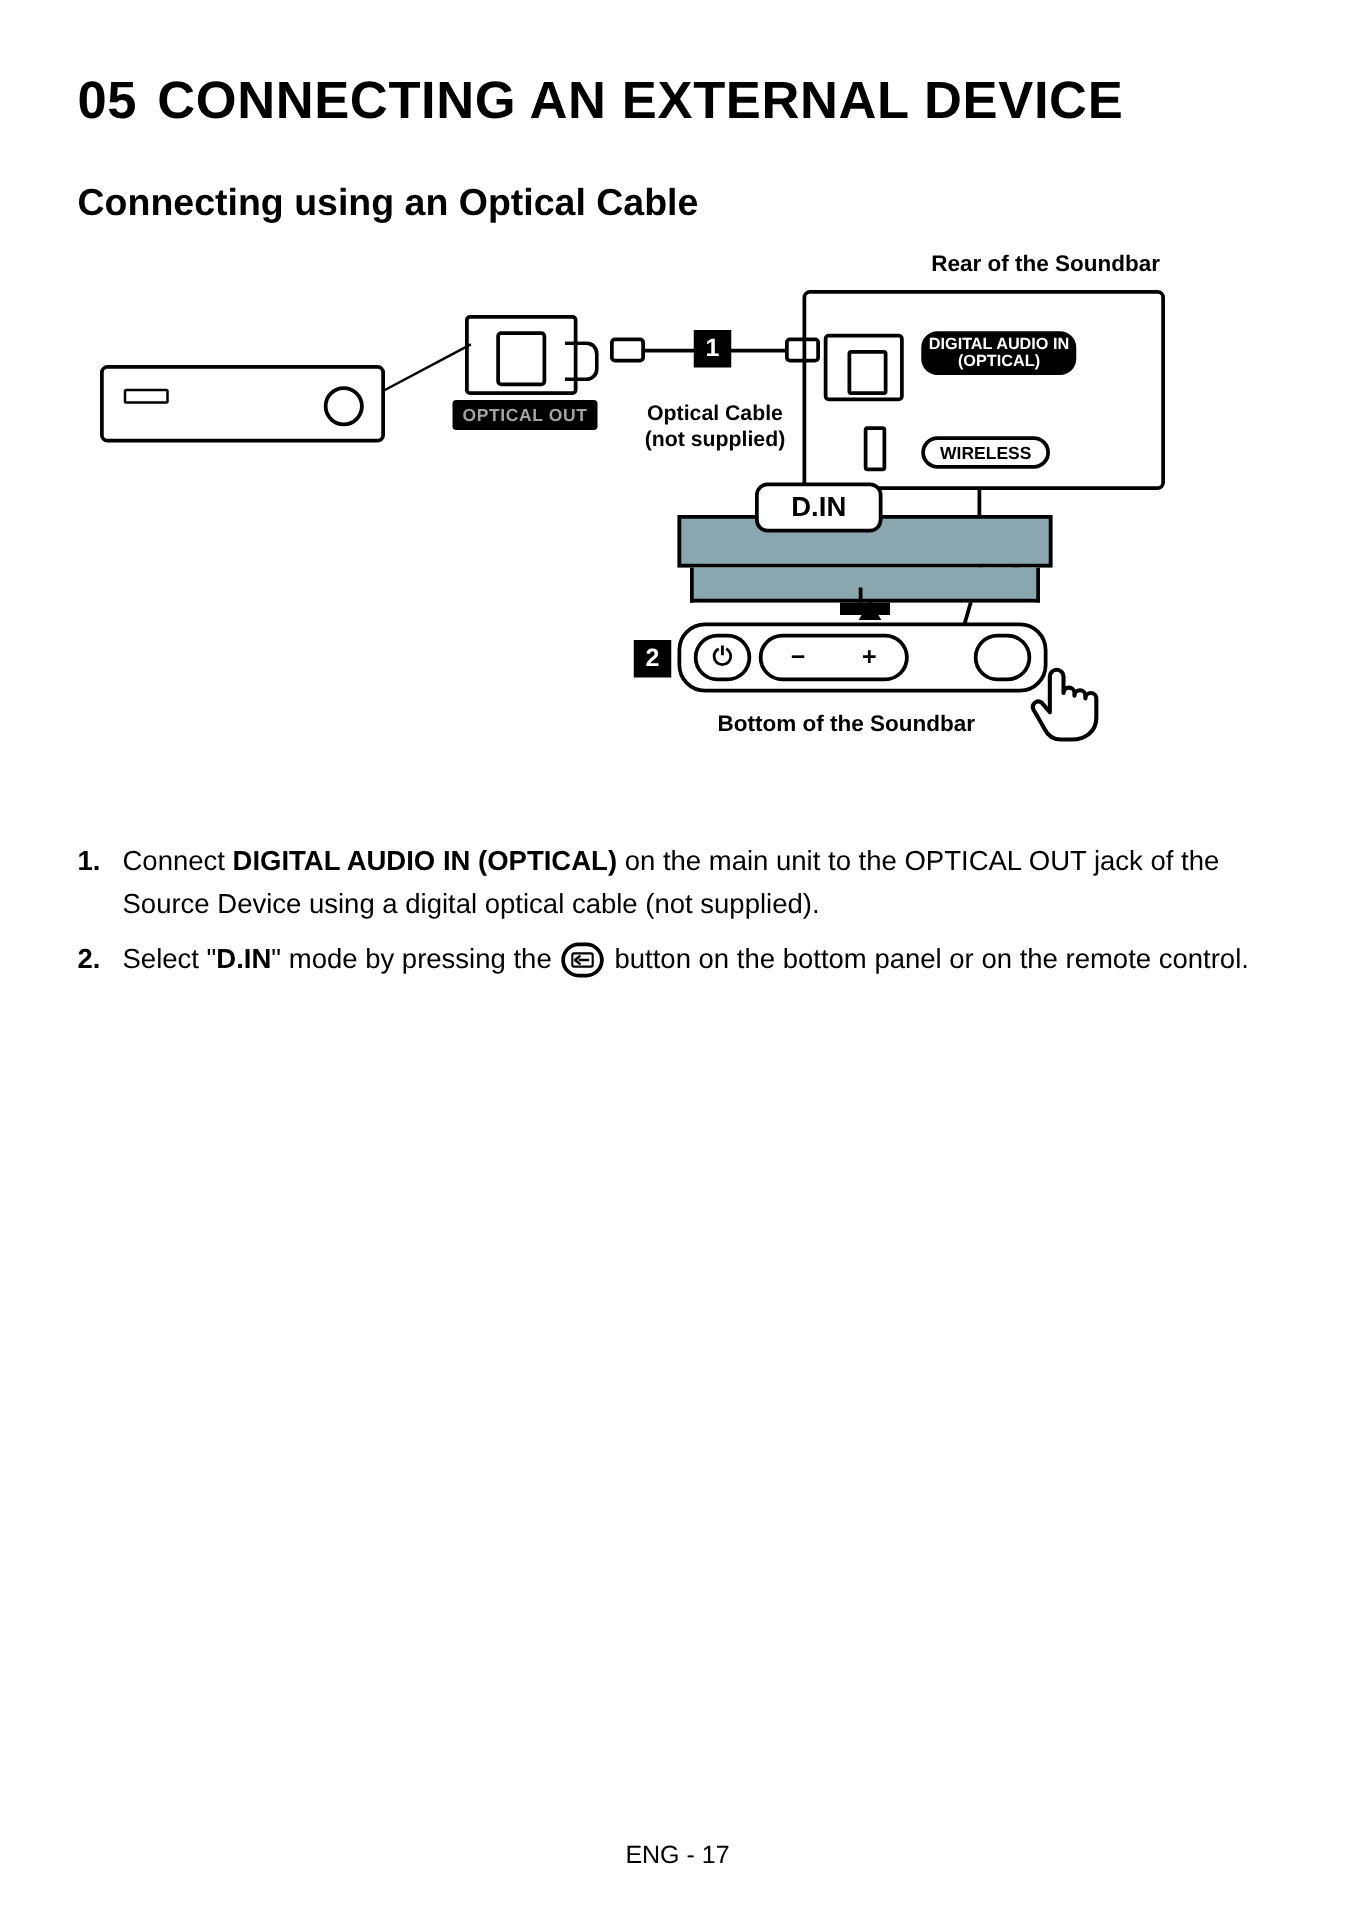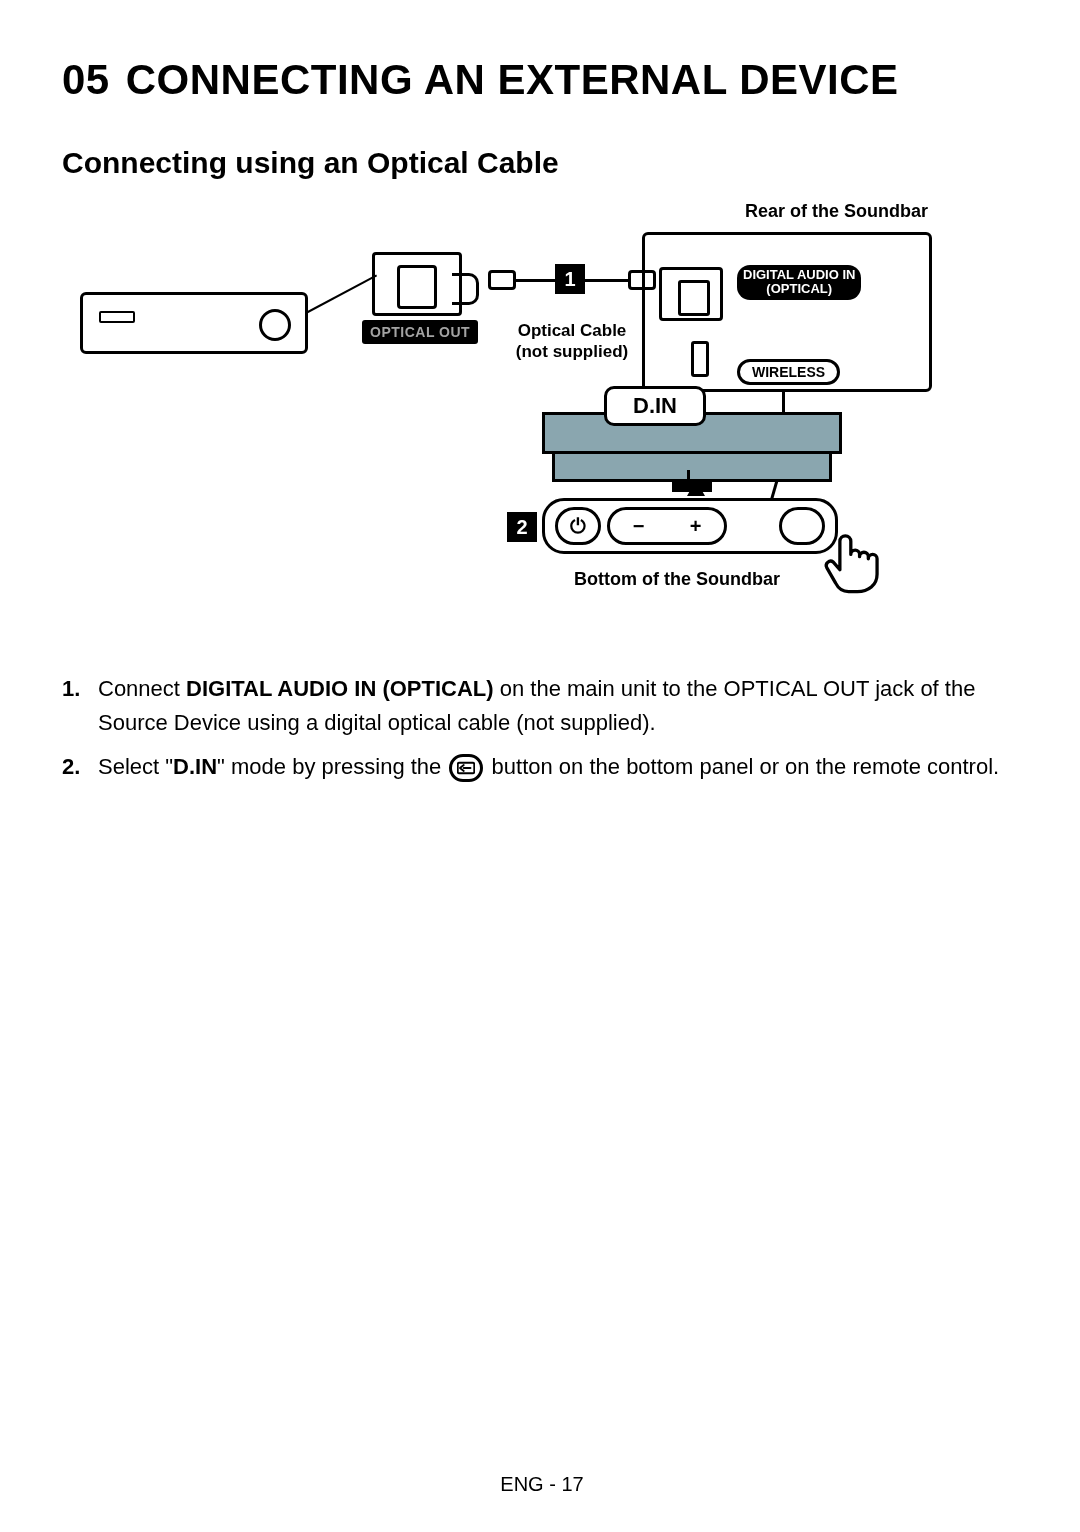--- a/index.html
+++ b/index.html
@@ -35,21 +35,21 @@
   .callout { position: absolute; width: 30px; height: 30px; background: #000; color: #fff; font-size: 20px; font-weight: 800; text-align: center; line-height: 30px; }
   .callout.c1 { left: 493px; top: 52px; }
   .callout.c2 { left: 445px; top: 300px; }
 
   
   .rear-panel { position: absolute; left: 580px; top: 20px; width: 290px; height: 160px; border: 3px solid #000; border-radius: 6px; }
   .rear-panel .jack { position: absolute; left: 14px; top: 32px; width: 64px; height: 54px; border: 3px solid #000; border-radius: 4px; }
   .rear-panel .jack::after { content: ""; position: absolute; left: 16px; top: 10px; width: 26px; height: 30px; border: 3px solid #000; border-radius: 3px; }
   .rear-panel .port-label { position: absolute; left: 92px; top: 30px; background: #000; color: #fff; font-size: 13px; font-weight: 700; padding: 3px 6px; border-radius: 13px; line-height: 1.1; text-align: center; }
   .rear-panel .usb { position: absolute; left: 46px; top: 106px; width: 18px; height: 36px; border: 3px solid #000; border-radius: 3px; }
-  .rear-panel .wireless-pill { position: absolute; left: 92px; top: 114px; border: 3px solid #000; border-radius: 14px; font-size: 14px; font-weight: 700; padding: 2px 12px; background: #fff; margin-top: 10px; }
+  .rear-panel .wireless-pill { position: absolute; left: 92px; top: 114px; border: 3px solid #000; border-radius: 14px; font-size: 14px; font-weight: 700; padding: 2px 12px; background: #fff; }
   .rear-lead { position: absolute; left: 720px; top: 180px; width: 3px; height: 40px; background: #000; }
   .rear-lead::after { content: ""; position: absolute; bottom: -2px; left: 0; width: 60px; height: 3px; background: #000; transform-origin: left center; transform: rotate(35deg); }
 
   
   .soundbar { position: absolute; left: 480px; top: 200px; width: 300px; height: 74px; }
   .soundbar .top { position: absolute; left: 0; top: 0; right: 0; height: 42px; border: 3px solid #000; background: #8aa6af; }
   .soundbar .bottom { position: absolute; left: 10px; top: 42px; right: 10px; height: 28px; border: 3px solid #000; border-top: none; background: #8aa6af; }
   .soundbar .foot { position: absolute; left: 130px; top: 70px; width: 40px; height: 10px; background: #000; }
   .din-badge { position: absolute; left: 542px; top: 174px; background: #fff; border: 3px solid #000; border-radius: 10px; padding: 4px 26px; font-size: 22px; font-weight: 800; }
 

